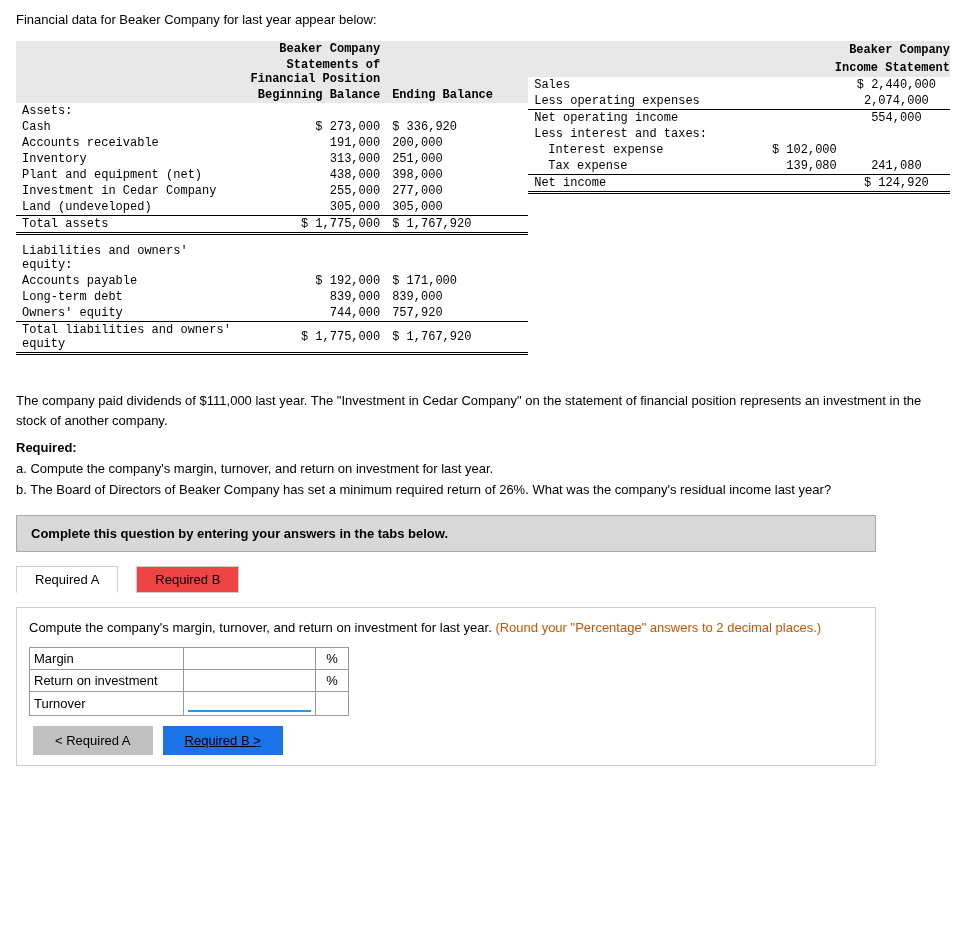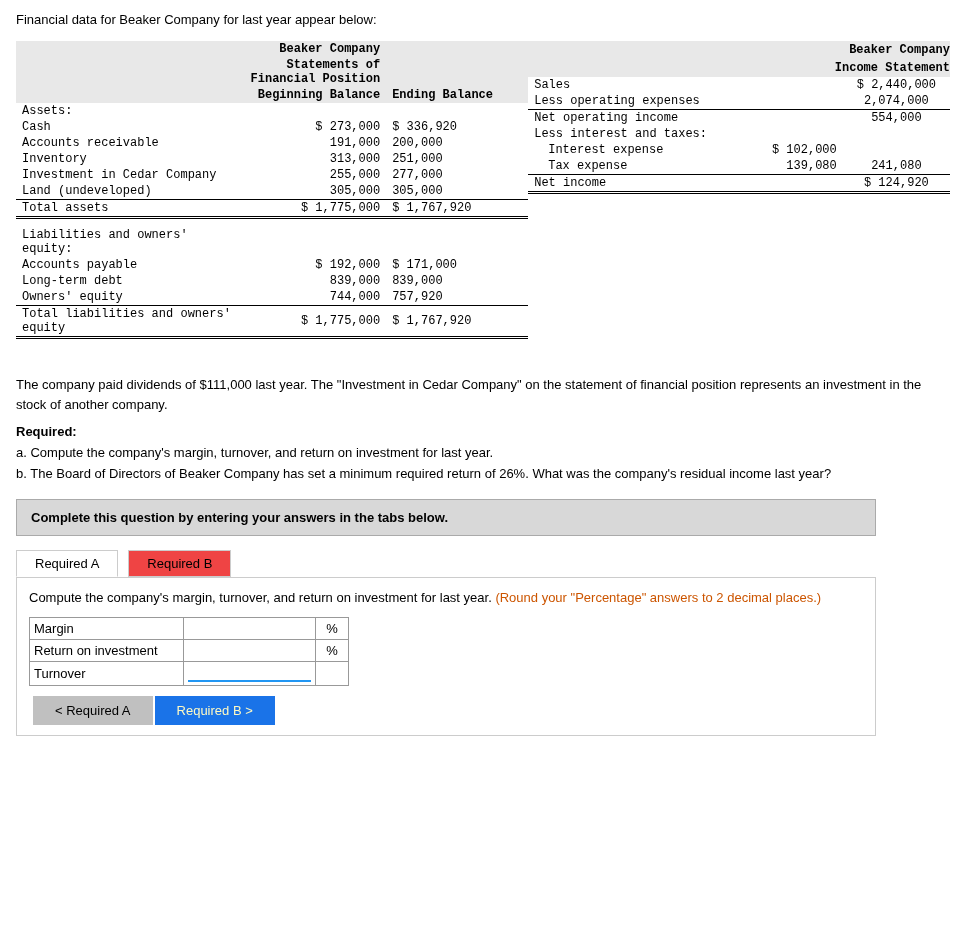--- a/index.html
+++ b/index.html
@@ -86,22 +86,22 @@
       margin-bottom: 14px;
       width: 860px;
       font-family: Arial, sans-serif;
       font-size: 13px;
       font-weight: bold;
     }
 
     
     .tabs-row {
       display: flex;
-      gap: 8px;
-      margin-bottom: 0;
+      gap: 16px;
+      margin-bottom: 14px;
       width: 860px;
     }
     .tab {
       padding: 5px 18px;
       border: 1px solid #ccc;
       background: #ef4444;
       cursor: pointer;
       font-family: Arial, sans-serif;
       font-size: 13px;
       margin-right: 2px;
@@ -149,38 +149,39 @@
       font-family: Arial, sans-serif;
       background: transparent;
     }
     .form-input.active-border {
       border-bottom: 2px solid #2196F3;
     }
 
     
     .nav-buttons {
       display: flex;
-      gap: 2px;
+      gap: 10px;
       margin-top: 10px;
       padding-left: 4px;
     }
     .nav-btn {
       padding: 7px 22px;
       font-family: Arial, sans-serif;
       font-size: 13px;
       cursor: pointer;
       border: none;
     }
     .nav-btn.prev {
       background: #c0c0c0;
       color: #000;
     }
     .nav-btn.next {
       background: #1a73e8;
-      color: #fef9c3;
+      color: #000000;
+      text-decoration: underline;
     }
 
     .table-title-row {
       background-color: #e8e8e8;
     }
     .column-header-row {
       background-color: #e8e8e8;
     }
   </style>
 </head>
@@ -224,20 +225,25 @@
         <td class="col-label">Accounts receivable</td>
         <td class="col-begin">191,000</td>
         <td class="col-end">200,000</td>
       </tr>
       <tr>
         <td class="col-label">Inventory</td>
         <td class="col-begin">313,000</td>
         <td class="col-end">251,000</td>
       </tr>
       <tr>
+        <td class="col-label">Plant and equipment (net)</td>
+        <td class="col-begin">438,000</td>
+        <td class="col-end">398,000</td>
+      </tr>
+      <tr>
         <td class="col-label">Investment in Cedar Company</td>
         <td class="col-begin">255,000</td>
         <td class="col-end">277,000</td>
       </tr>
       <tr class="underline-row">
         <td class="col-label">Land (undeveloped)</td>
         <td class="col-begin">305,000</td>
         <td class="col-end">305,000</td>
       </tr>
       <tr class="double-underline-row">

